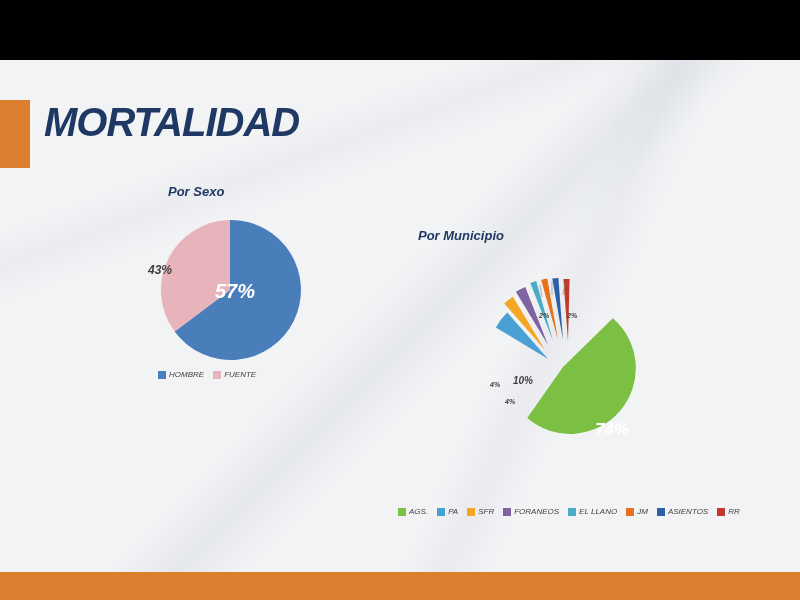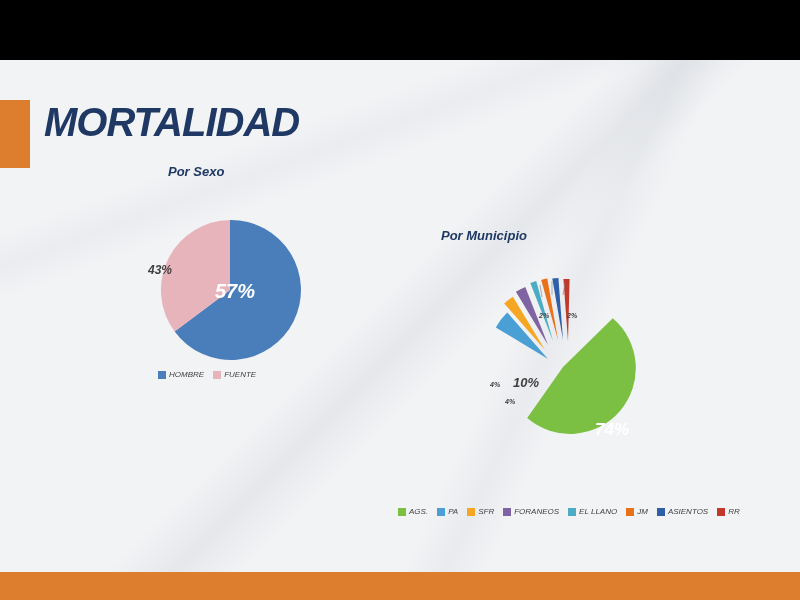--- a/index.html
+++ b/index.html
@@ -62,21 +62,21 @@
 </head>
 <body>
 
 <div class="slide">
 
   <div class="left-tab"></div>
 
   <div class="title">MORTALIDAD</div>
 
 
-  <div class="chart-label" style="left:168px;top:104px;">Por Sexo</div>
+  <div class="chart-label" style="left:168px;top:124px;">Por Sexo</div>
 
   <div class="svgwrap" style="left:130px;top:140px;width:200px;height:180px;">
     <svg width="200" height="180" viewBox="0 0 200 180">
 
       <path d="M 100 90 L 100 20 A 70 70 0 1 1 44.6 131.5 Z" fill="#4a7ebb"></path>
 
       <path d="M 100 90 L 44.6 131.5 A 70 70 0 0 1 100 20 Z" fill="#e8b4bb"></path>
     </svg>
   </div>
 
@@ -87,21 +87,21 @@
     <div class="item">
       <span class="swatch" style="background:#4a7ebb"></span>
       <span class="lbl">HOMBRE</span>
     </div>
     <div class="item">
       <span class="swatch" style="background:#e8b4bb"></span>
       <span class="lbl">FUENTE</span>
     </div>
   </div>
 
-  <div class="chart-label" style="left:441px;top:168px;">Por Municipio</div>
+  <div class="chart-label" style="left:418px;top:168px;">Por Municipio</div>
 
   <div class="svgwrap" style="left:400px;top:185px;width:300px;height:215px;">
     <svg width="300" height="215" viewBox="0 0 300 215">
 
       <g>
         <path d="M 163 122 L 127.2 173.1 A 62 62 0 1 0 212.8 73.2 Z" fill="#7bc043"></path>
       </g>
 
       <g transform="translate(-10,-4)">
         <path d="M 158 118 L 105.8 86.5 A 61 61 0 0 1 117.2 71.4 Z" fill="#4a9fd4"></path>
@@ -133,21 +133,21 @@
 
       <g stroke="#8a8a8a" stroke-width="0.7" fill="none">
         <path d="M 140 40 L 142 52"></path>
         <path d="M 152 36 L 152 50"></path>
         <path d="M 165 38 L 163 50"></path>
       </g>
     </svg>
   </div>
 
   <div class="pct" style="left:562px;top:360px;font-size:17px;margin-left:33px;">74%</div>
-  <div class="pct dark" style="left:513px;top:315px;font-size:13px;">10%</div>
+  <div class="pct dark" style="left:513px;top:315px;font-size:10px;">10%</div>
   <div class="pct dark" style="left:490px;top:321px;font-size:7px;">4%</div>
   <div class="pct dark" style="left:505px;top:338px;font-size:7px;">4%</div>
   <div class="pct dark" style="left:539px;top:252px;font-size:7px;">2%</div>
   <div class="pct dark" style="left:567px;top:252px;font-size:7px;">2%</div>
 
   <div class="legend" style="left:398px;top:447px;">
     <div class="item">
       <span class="swatch" style="background:#7bc043"></span>
       <span class="lbl">AGS.</span>
     </div>

